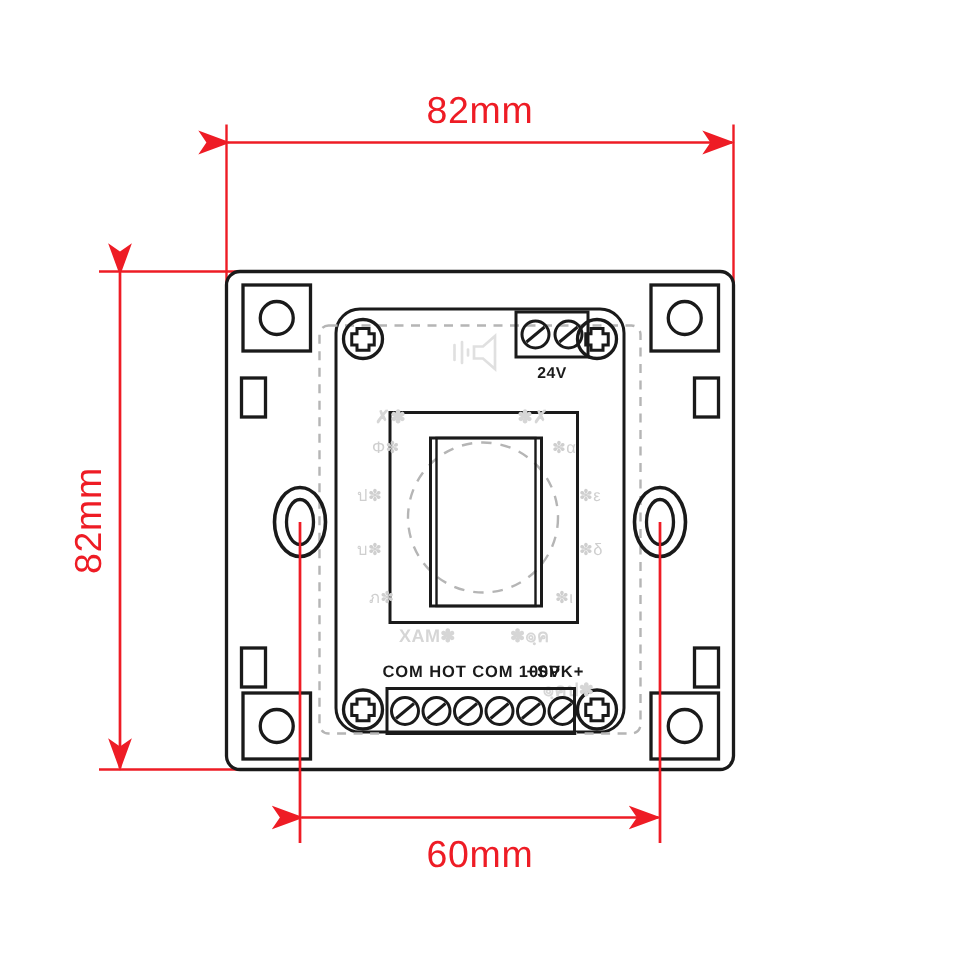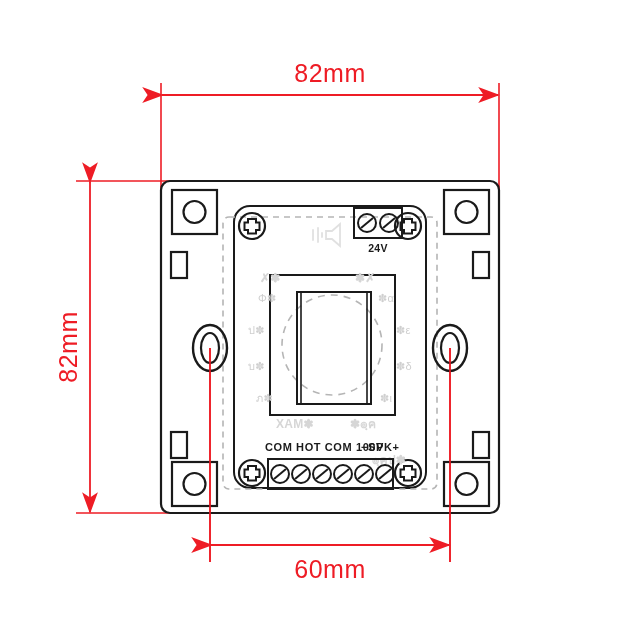--- a/index.html
+++ b/index.html
@@ -10,21 +10,21 @@
   }
   body {
     width: 640px;
     height: 640px;
     font-family: "Liberation Sans", sans-serif;
     overflow: hidden;
     position: relative;
   }
   #drawing-root {
     position: absolute;
-    left: 10px;
+    left: 0;
     top: 0;
     width: 509px;
     height: 640px;
   }
   svg#tech-drawing {
     display: block;
     width: 640px;
     height: 640px;
   }
   .dim-text {

